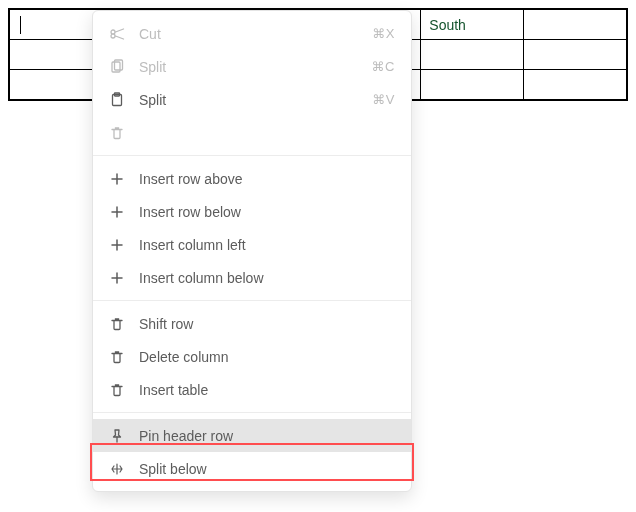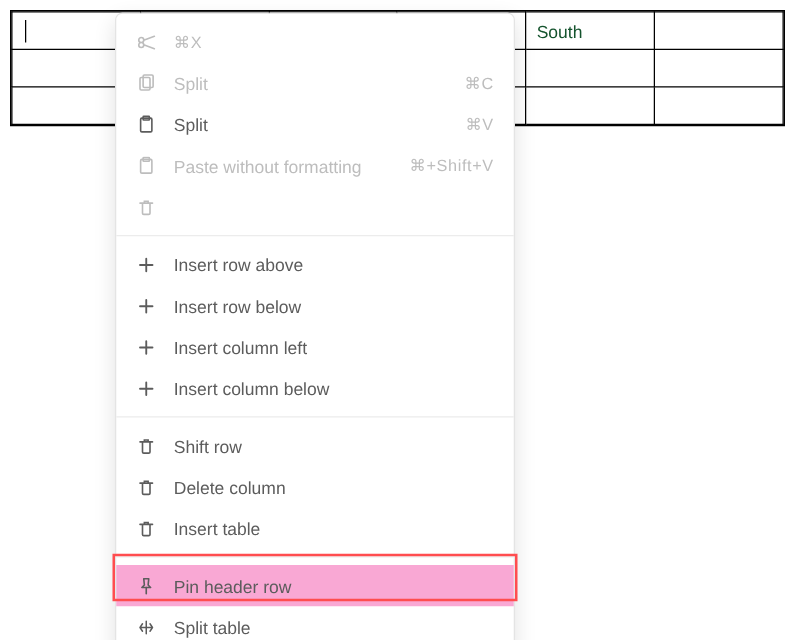--- a/index.html
+++ b/index.html
@@ -80,21 +80,21 @@
     font-size: 13px;
     color: #bdbdbd;
     letter-spacing: 0.5px;
   }
   .menu-sep {
     height: 1px;
     background: #ececec;
     margin: 6px 0;
   }
   .menu-item.highlight-row {
-    background: #f9a8d4;
+    background: #e5e5e5;
   }
   .highlight-box {
     position: absolute;
     border: 2px solid #ff4d4f;
     pointer-events: none;
     top: 443px;
     left: 90px;
     width: 324px;
     height: 38px;
   }
@@ -133,20 +133,21 @@
   </table>
 </div>
 
 <div class="context-menu" id="ctx">
     <div class="menu-item disabled">
       <span class="icon">
         <svg viewBox="0 0 16 16">
           <use href="#i-scissors"></use>
         </svg>
       </span>
+      <span class="label">Cut</span>
       <span class="shortcut">⌘X</span>
     </div>
     <div class="menu-item disabled">
       <span class="icon">
         <svg viewBox="0 0 16 16">
           <use href="#i-copy"></use>
         </svg>
       </span>
       <span class="label">Split</span>
       <span class="shortcut">⌘C</span>
@@ -156,29 +157,20 @@
         <svg viewBox="0 0 16 16">
           <use href="#i-paste"></use>
         </svg>
       </span>
       <span class="label">Split</span>
       <span class="shortcut">⌘V</span>
     </div>
     <div class="menu-item disabled">
       <span class="icon">
         <svg viewBox="0 0 16 16">
-          <use href="#i-paste"></use>
-        </svg>
-      </span>
-      <span class="label">Paste without formatting</span>
-      <span class="shortcut">⌘+Shift+V</span>
-    </div>
-    <div class="menu-item disabled">
-      <span class="icon">
-        <svg viewBox="0 0 16 16">
           <use href="#i-trash"></use>
         </svg>
       </span>
     </div>
     <div class="menu-sep"></div>
     <div class="menu-item">
       <span class="icon">
         <svg viewBox="0 0 16 16">
           <use href="#i-plus"></use>
         </svg>
@@ -242,21 +234,21 @@
         </svg>
       </span>
       <span class="label">Pin header row</span>
     </div>
     <div class="menu-item">
       <span class="icon">
         <svg viewBox="0 0 16 16">
           <use href="#i-split"></use>
         </svg>
       </span>
-      <span class="label">Split table</span>
+      <span class="label">Split below</span>
     </div>
   </div>
 
 <div class="highlight-box"></div>
 
 <svg width="0" height="0" style="position:absolute">
   <defs>
     <g id="i-scissors">
         <path d="M4 4a2 2 0 1 0 0 4 2 2 0 0 0 0-4zm0 4a2 2 0 1 0 0 4 2 2 0 0 0 0-4zM6.5 6l8-3M6.5 10l8 3" fill="none" stroke="currentColor" stroke-width="1.3" stroke-linecap="round"></path>
       </g>

